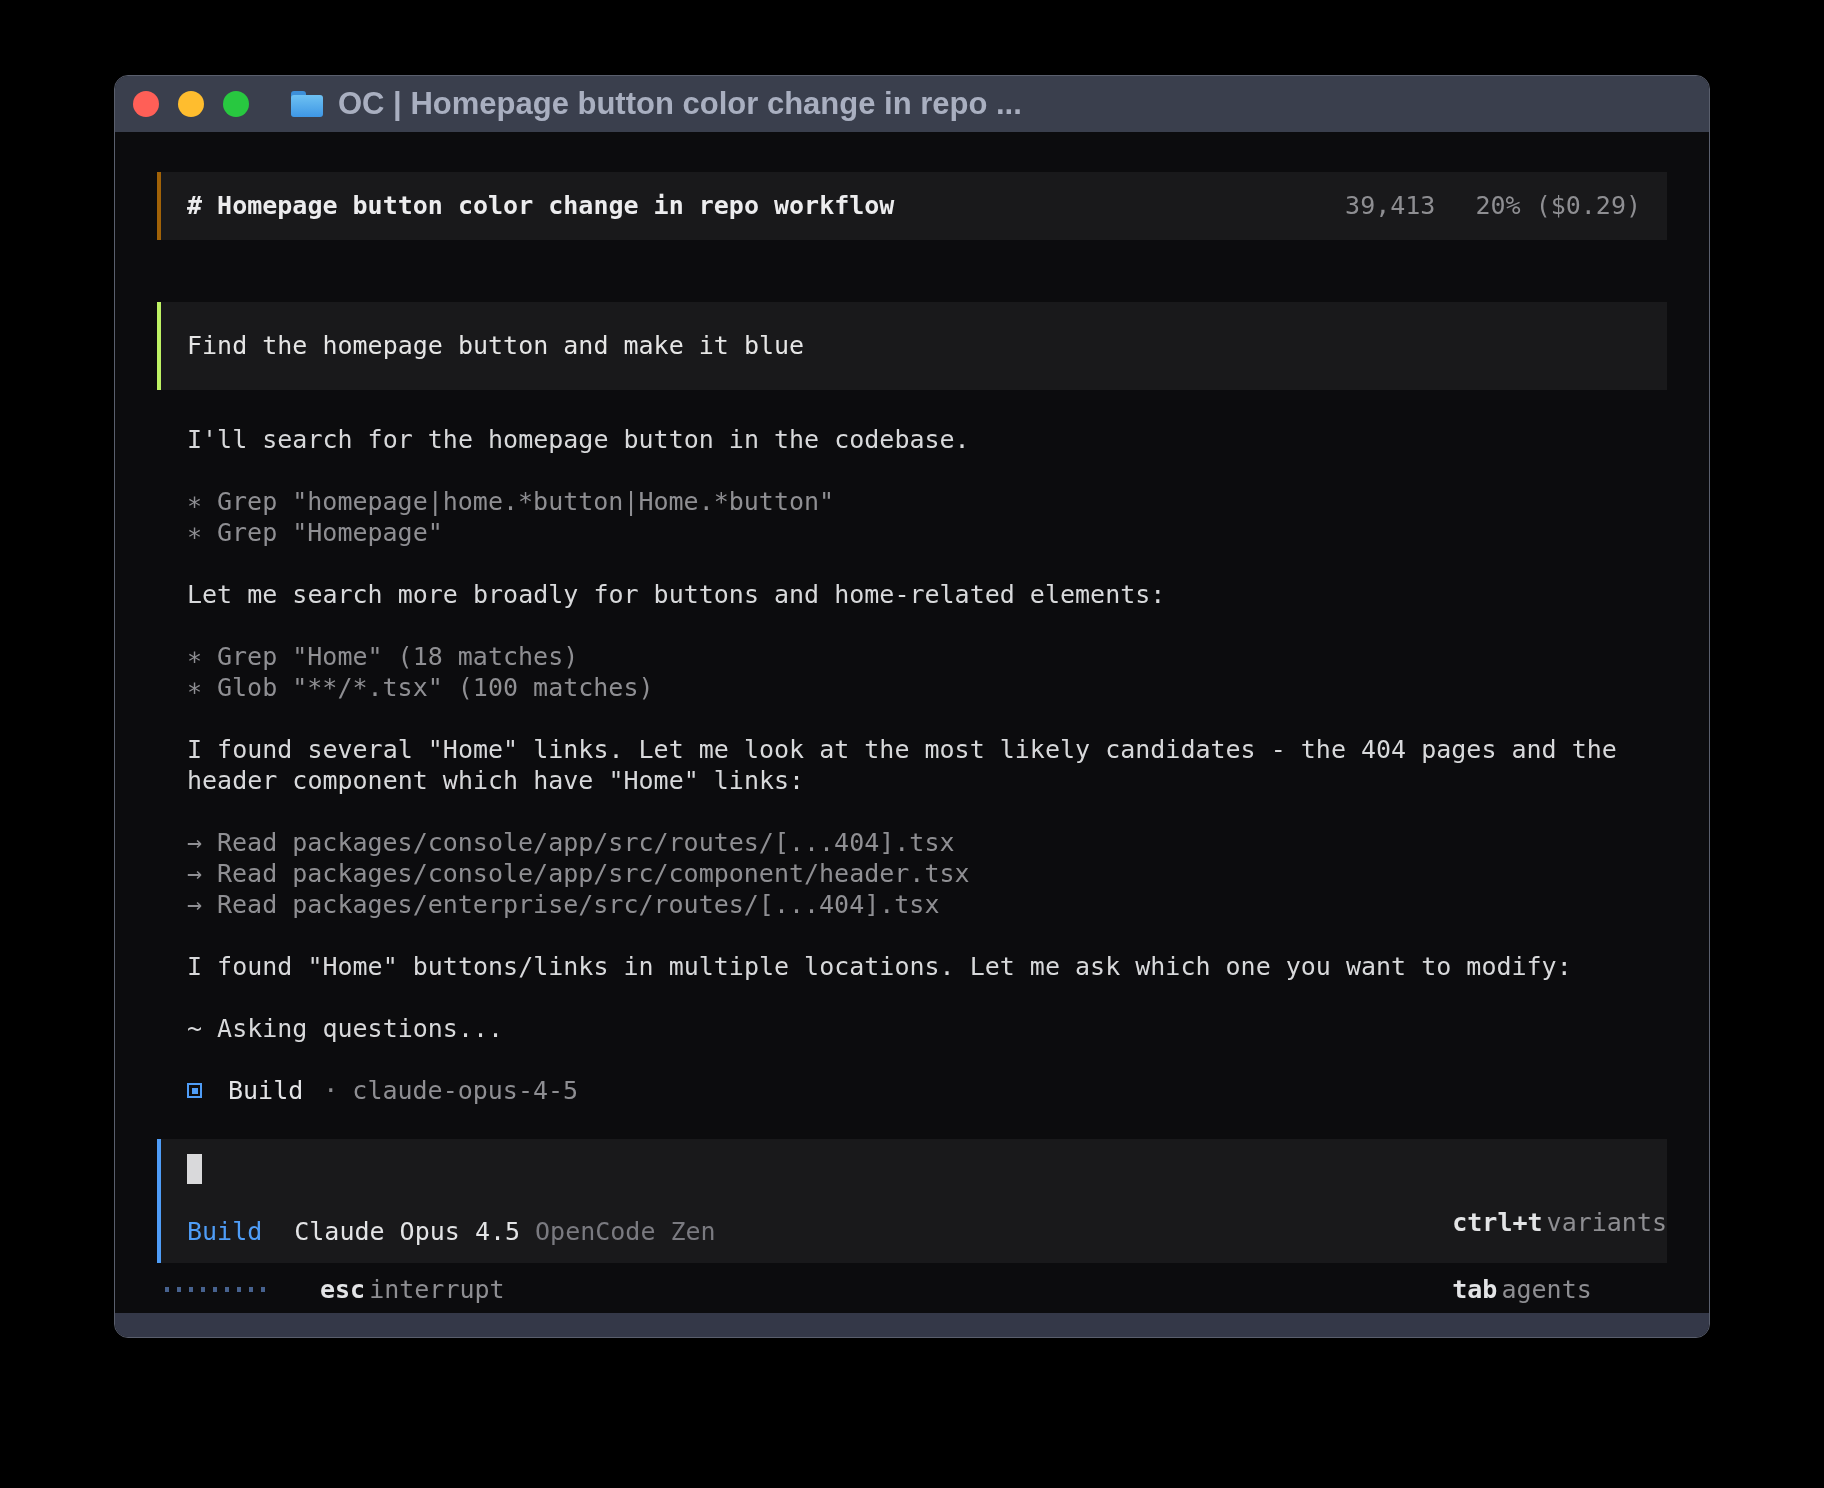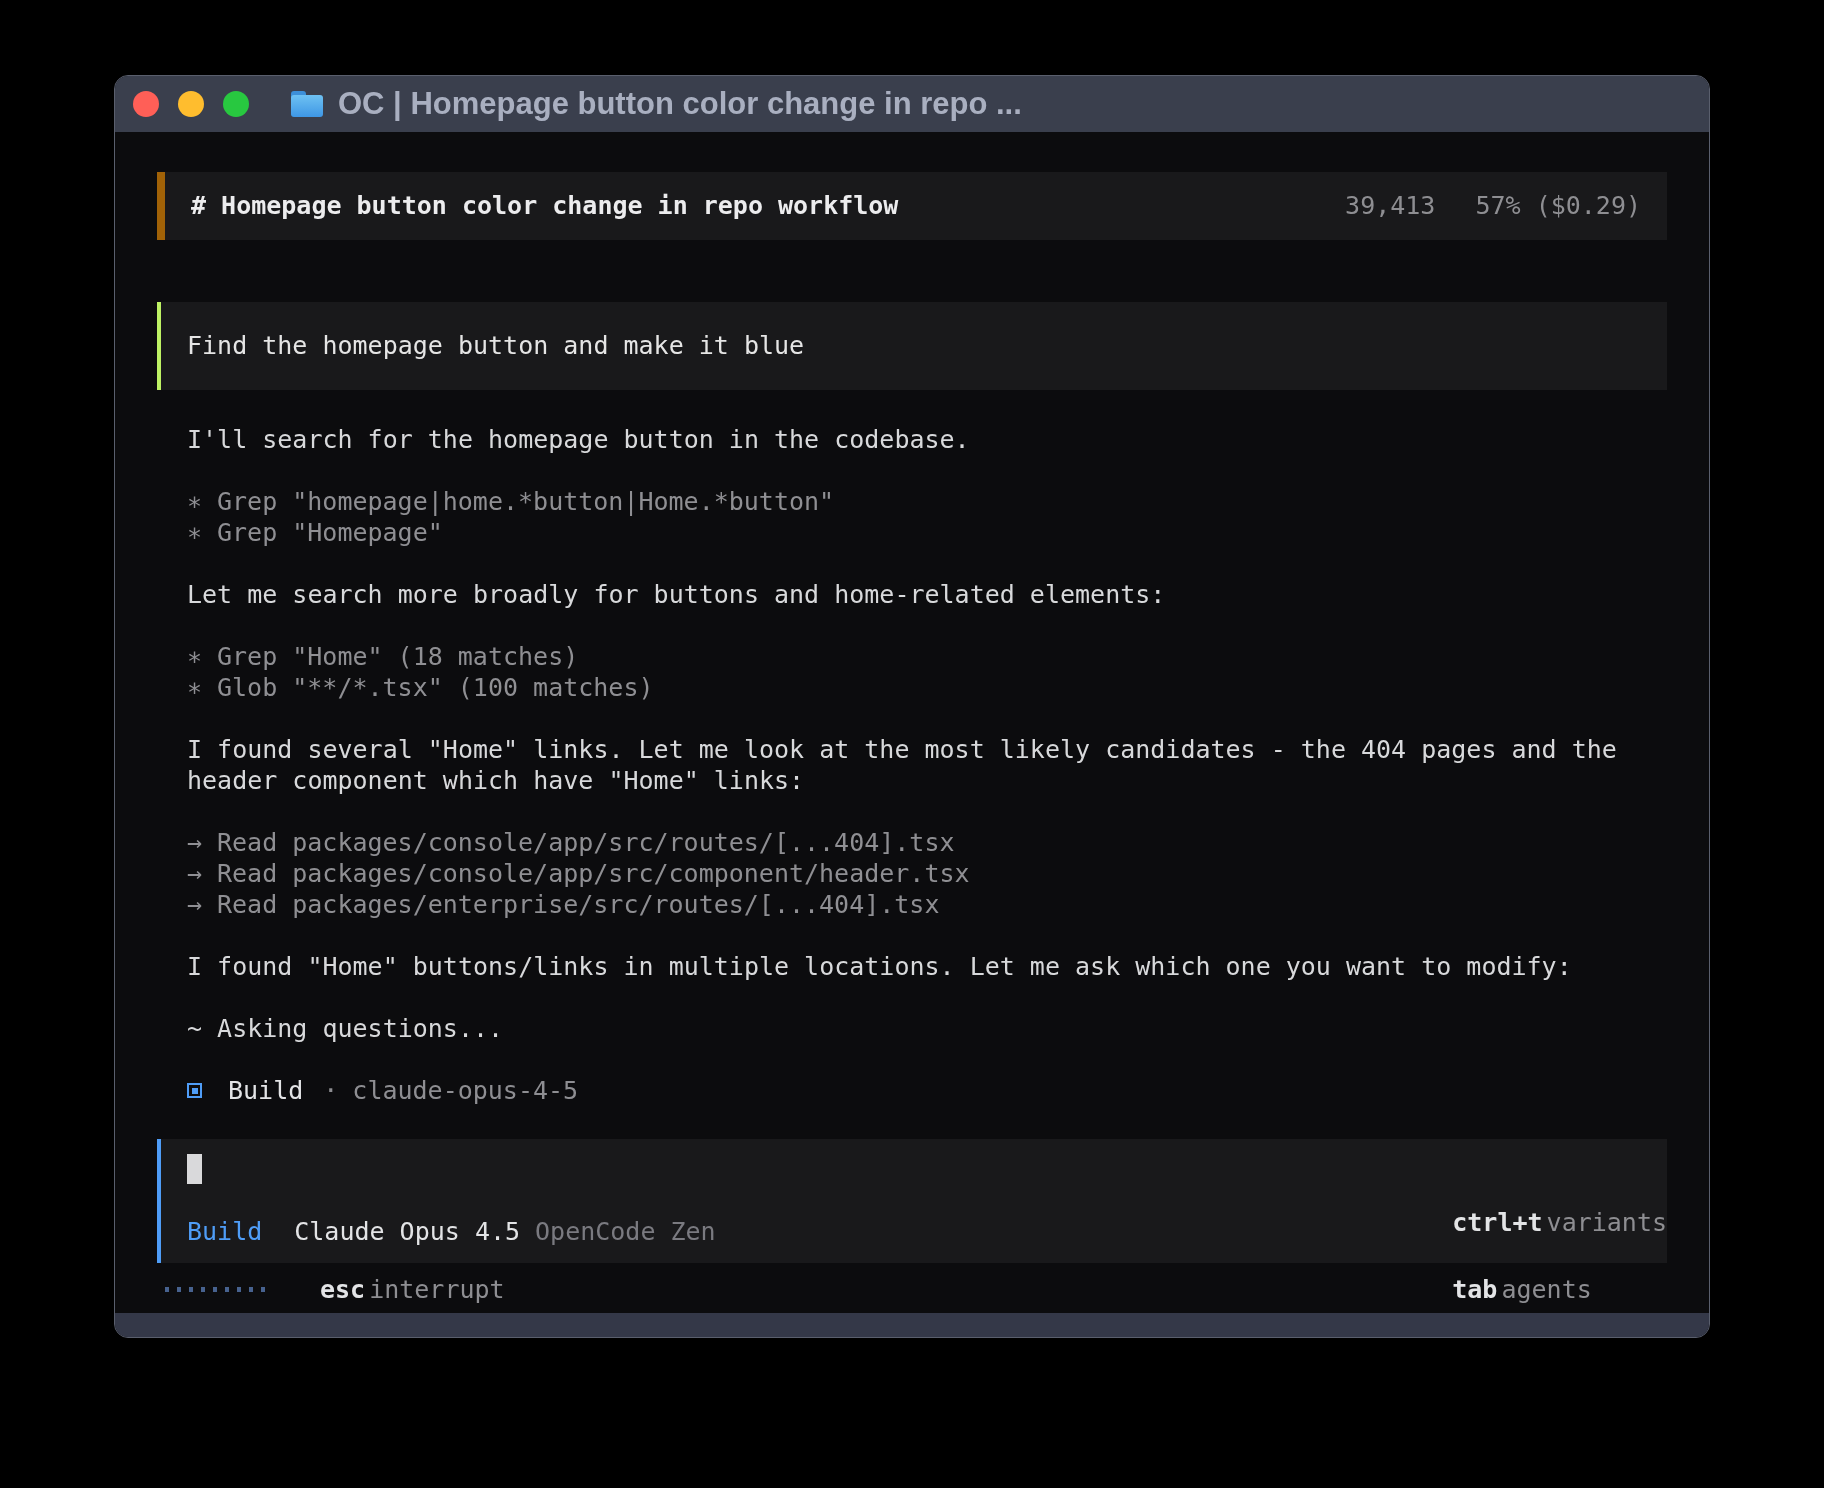--- a/index.html
+++ b/index.html
@@ -18,21 +18,21 @@
                   border-radius:3px 3px 0 0; background:#3d8fd8; }
   .folder .fbody{ position:absolute; top:4px; left:0; width:32px; height:22px;
                   border-radius:3px; background:linear-gradient(180deg,#6ec1f2,#3e97e6); }
   .win-title { margin-left:15px; font-family:"Liberation Sans", sans-serif;
                font-weight:700; font-size:31px; color:#a9afc0; white-space:nowrap; }
 
   
   .content { flex:1; padding:0 42px; font-size:25px; line-height:31px; color:#d8d9db; }
   .block { background:#19191b; }
 
-  .session-header { margin-top:40px; border-left:8px solid #a16207;
+  .session-header { margin-top:40px; border-left:4px solid #a16207;
                     padding:18px 26px 19px 26px; display:flex; align-items:center;text-align:center; }
   .session-title { font-weight:700; color:#ececee; }
   .session-stats { margin-left:auto; display:flex; gap:40px; color:#8e8e92; }
 
   .user-msg { margin-top:62px; border-left:4px solid #bef264; padding:28px 26px 29px 26px;
               color:#e5e5e5; }
 
   .flow { margin:34px 0 0 30px; }
   .para { color:#d8d9db; margin-bottom:31px; }
   .tool-group { margin-bottom:31px; color:#8f8f93; }
@@ -88,21 +88,21 @@
     </div>
     <div class="win-title">OC | Homepage button color change in repo ...</div>
   </div>
 
   <div class="content">
 
     <div class="block session-header">
       <span class="session-title"># Homepage button color change in repo workflow</span>
       <span class="session-stats">
         <span>39,413</span>
-        <span>57% ($0.29)</span>
+        <span>20% ($0.29)</span>
       </span>
     </div>
 
     <div class="block user-msg">
       <span>Find the homepage button and make it blue</span>
     </div>
 
     <div class="flow">
 
       <div class="para">I'll search for the homepage button in the codebase.</div>

